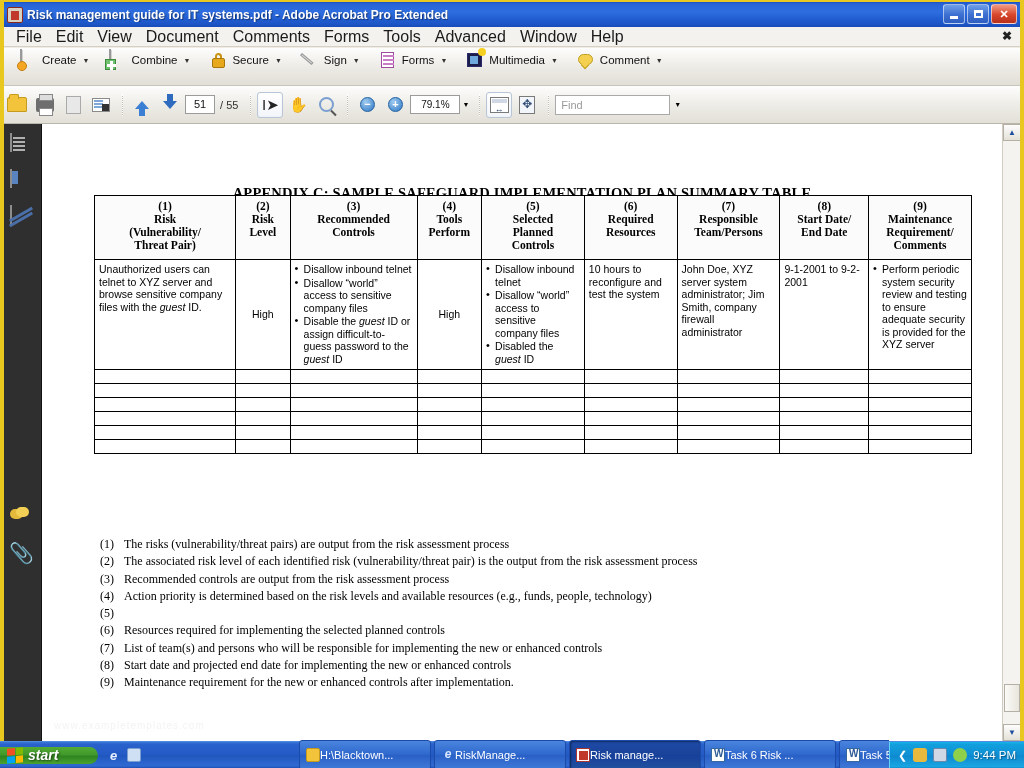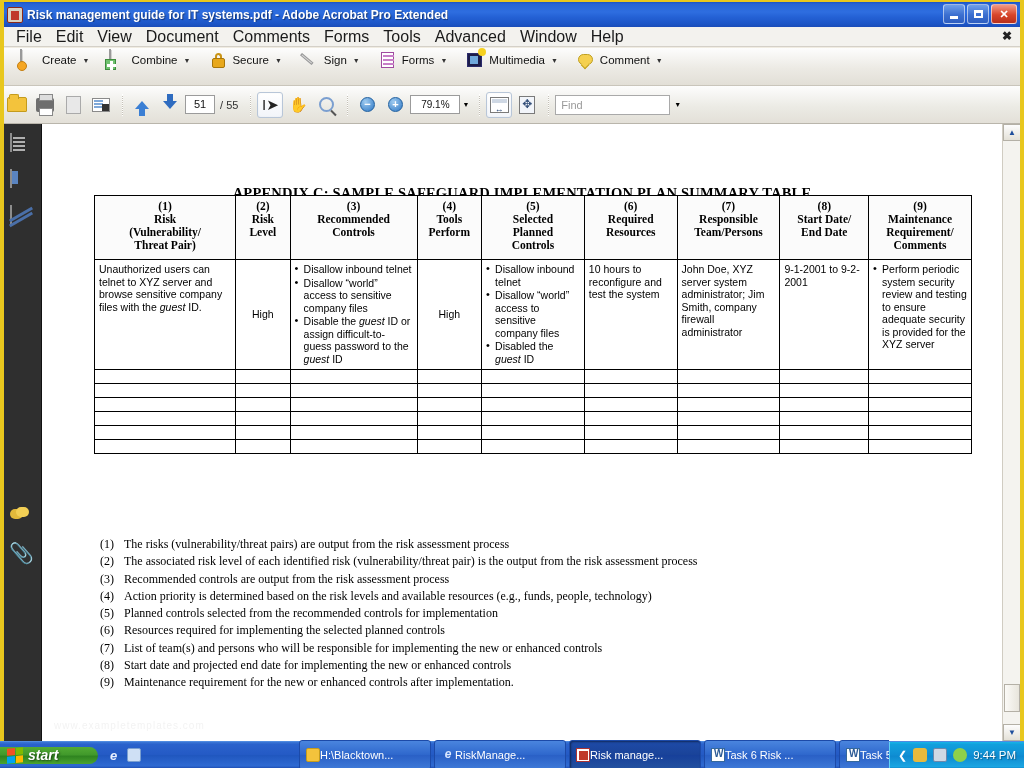--- a/index.html
+++ b/index.html
@@ -648,21 +648,20 @@
           <div class="fn">
               <span class="n">(3)</span>
               <span>Recommended controls are output from the risk assessment process</span>
             </div>
           <div class="fn">
               <span class="n">(4)</span>
               <span>Action priority is determined based on the risk levels and available resources (e.g., funds, people, technology)</span>
             </div>
           <div class="fn">
               <span class="n">(5)</span>
-              <span>Planned controls selected from the recommended controls for implementation</span>
             </div>
           <div class="fn">
               <span class="n">(6)</span>
               <span>Resources required for implementing the selected planned controls</span>
             </div>
           <div class="fn">
               <span class="n">(7)</span>
               <span>List of team(s) and persons who will be responsible for implementing the new or enhanced controls</span>
             </div>
           <div class="fn">

